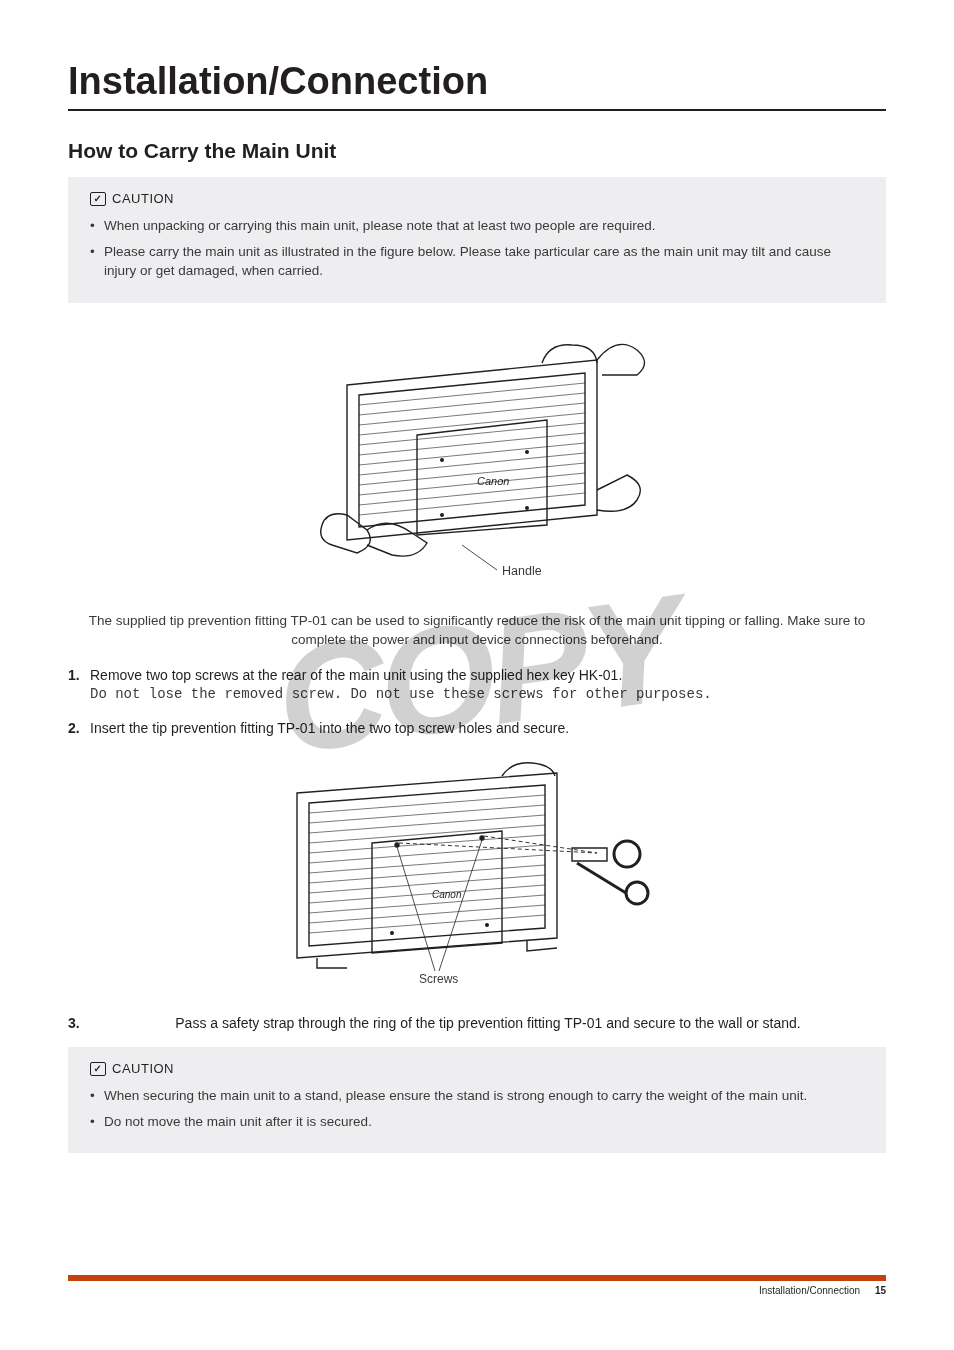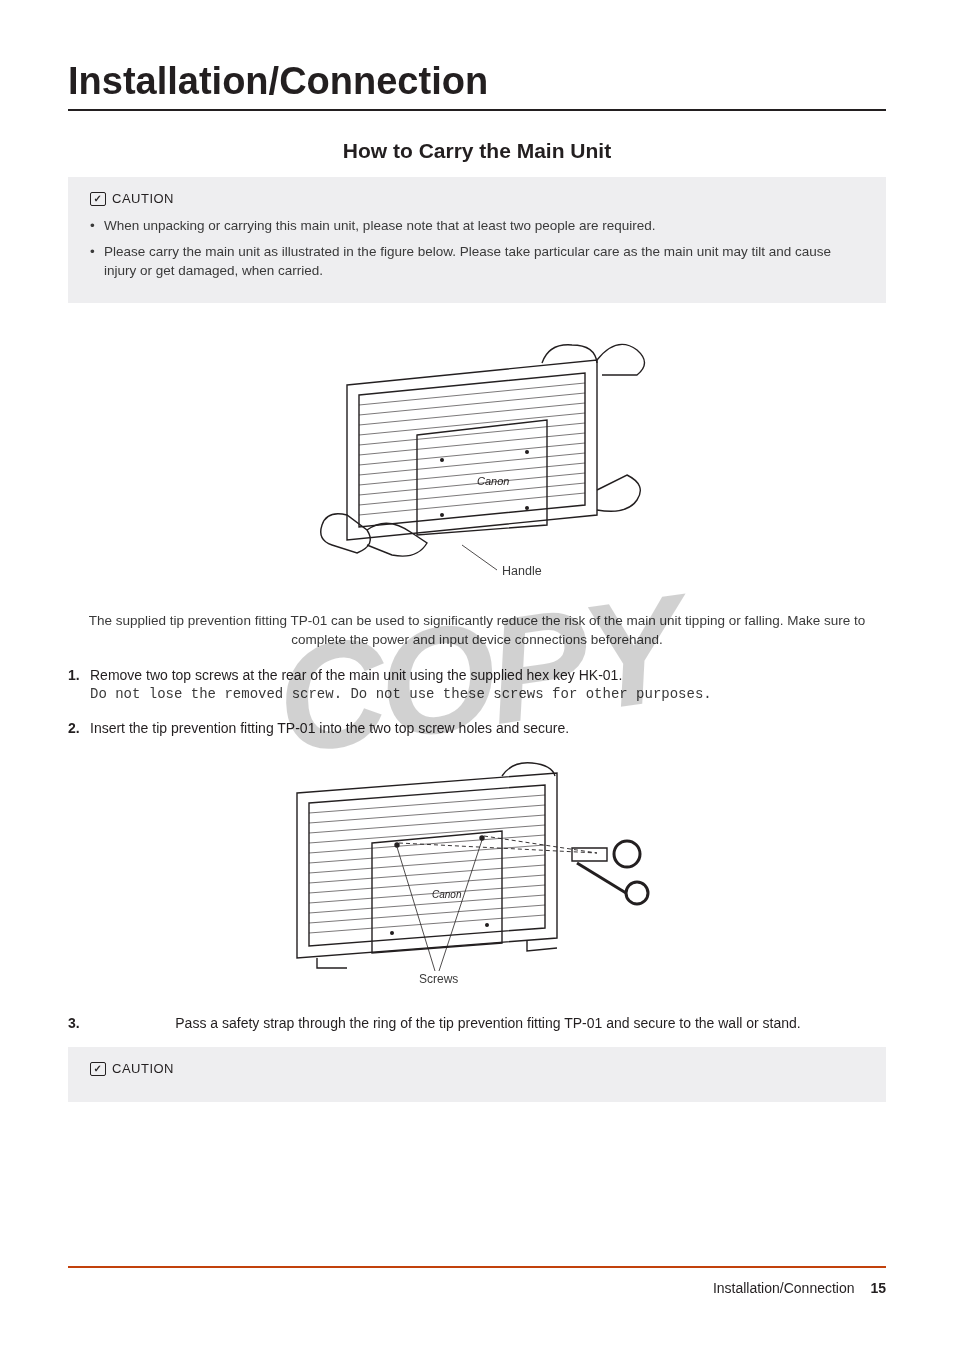--- a/index.html
+++ b/index.html
@@ -4,37 +4,37 @@
 <style>
   * { box-sizing: border-box; margin: 0; padding: 0; }
   html, body { width: 954px; height: 1350px; background: #fff; font-family: Arial, Helvetica, sans-serif; color: #231f20; }
   .page { padding: 60px 68px 40px 68px; position: relative; height: 100%; }
   .watermark {
     position: absolute; left: 50%; top: 50%; transform: translate(-50%, -50%) rotate(-8deg);
     font-size: 150px; font-weight: 700; color: rgba(0,0,0,0.18); letter-spacing: -6px;
     pointer-events: none; user-select: none; z-index: 5; font-style: italic;
   }
   h1.page-title { font-size: 38px; font-weight: 700; border-bottom: 2px solid #231f20; padding-bottom: 6px; margin-bottom: 28px; }
-  h2.section { font-size: 21px; font-weight: 700; margin-bottom: 14px; text-align: center; }
+  h2.section { font-size: 21px; font-weight: 700; margin-bottom: 14px; }
   .caution-box { background: #eeeef0; padding: 14px 22px 16px 22px; margin-bottom: 12px; }
   .caution-head { display: flex; align-items: center; gap: 6px; font-size: 13px; margin-bottom: 10px; letter-spacing: 0.5px; }
   .caution-icon { display:inline-flex; width:16px; height:14px; border:1.5px solid #231f20; border-radius:2px; align-items:center; justify-content:center; font-size:10px; font-weight:700; }
   .caution-box ul { list-style: none; }
   .caution-box li { position: relative; padding-left: 14px; font-size: 13.5px; line-height: 1.45; margin-bottom: 6px; color:#3a3a3a;}
   .caution-box li::before { content: "•"; position: absolute; left: 0; top: 0; }
   .figure { text-align: center; margin: 8px 0 22px 0; }
   .figure svg { display: inline-block; }
   .fig-label { font-size: 12.5px; color:#3a3a3a; }
   p.body { font-size: 13.5px; line-height: 1.45; margin-bottom: 16px; color:#3a3a3a;text-align:center;}
   ol.steps { list-style: none; counter-reset: step; margin-bottom: 10px; }
   ol.steps > li { counter-increment: step; position: relative; padding-left: 22px; font-size: 14px; margin-bottom: 14px; line-height:1.4;}
   ol.steps > li::before { content: counter(step) "."; position: absolute; left: 0; font-weight: 700; }
   ol.steps .step-title { font-weight: 400; }
   ol.steps .step-sub { font-weight: 400; display:block; color:#3a3a3a;font-family:Liberation Mono, monospace;}
-  .footer { position: absolute; bottom: 54px; right: 68px; left:68px; border-top:2px solid #c2410c; padding-top:12px; text-align:right; font-size: 14px; }
+  .footer { position: absolute; bottom: 54px; right: 68px; left:68px; border-top:6px solid #c2410c; padding-top:4px; text-align:right; font-size: 10px; }
   .footer .pn { font-weight: 700; margin-left: 12px; }
 </style>
 </head>
 <body>
 
 <div class="page">
   <div class="watermark">COPY</div>
 
   <h1 class="page-title">Installation/Connection</h1>
 
@@ -169,19 +169,23 @@
     <li>
       <span class="step-title">Pass a safety strap through the ring of the tip prevention fitting TP-01 and secure to the wall or stand.</span>
     </li>
   </ol>
 
   <div class="caution-box">
     <div class="caution-head">
       <span class="caution-icon">✓</span>
       <span>CAUTION</span>
     </div>
+    <ul>
+      <li>When securing the main unit to a stand, please ensure the stand is strong enough to carry the weight of the main unit.</li>
+      <li>Do not move the main unit after it is secured.</li>
+    </ul>
   </div>
 
   <div class="footer">
     <span>Installation/Connection</span>
     <span class="pn">15</span>
   </div>
 </div>
 
 </body></html>

